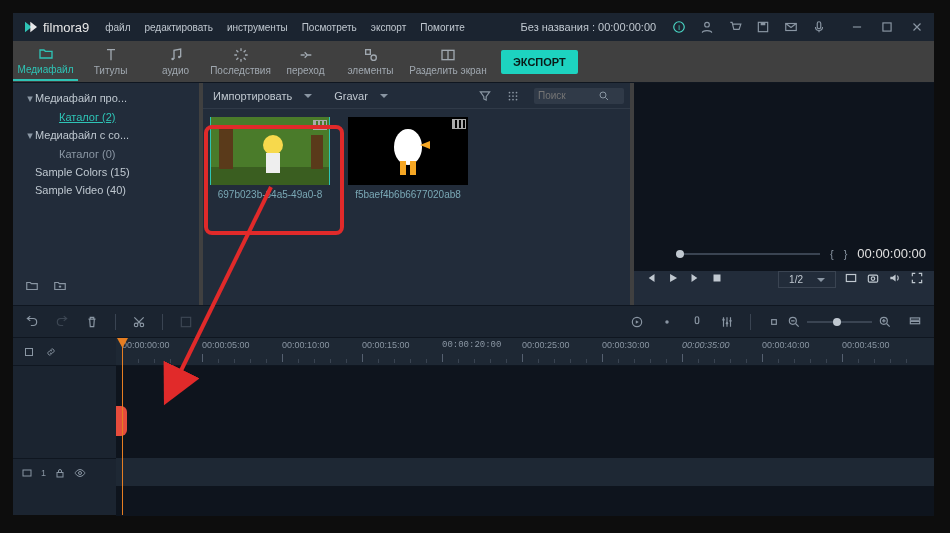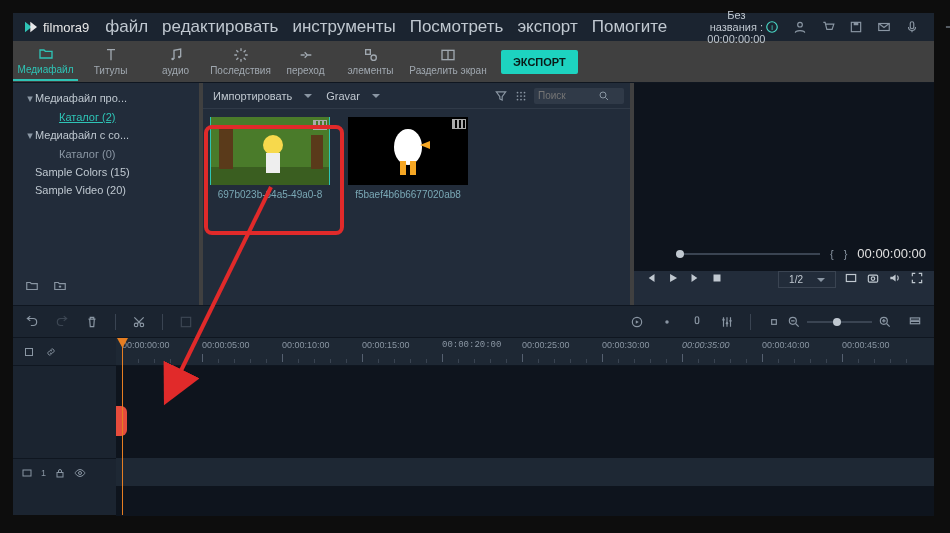--- a/index.html
+++ b/index.html
@@ -2,21 +2,21 @@
 <html><head>
 <meta charset="utf-8">
 <style>
   * { box-sizing: border-box; margin: 0; padding: 0; font-family: Arial, sans-serif; }
   body { background: #0d0d0d; width: 950px; height: 533px; overflow: hidden; position: relative; }
   .app { position: absolute; top: 13px; left: 13px; width: 921px; height: 362px; background: #404040; color: #c0c8d0; font-size: 11px; }
 
   .titlebar { height: 28px; display: flex; align-items: center; padding: 0 10px; background: #1b2430; }
   .logo { display: flex; align-items: center; gap: 4px; color: #e8e8e8; font-size: 13px; font-weight: 500; }
   .logo-icon { width: 16px; height: 16px; }
-  .menu { display: flex; gap: 14px; margin-left: 16px; color: #c0c8d0; font-size: 17px; }
+  .menu { display: flex; gap: 14px; margin-left: 16px; color: #c0c8d0; font-size: 10px; }
   .menu span { cursor: pointer; }
   .title-center { flex: 1; text-align: center; color: #c0c8d0; font-size: 11px; margin-left: 40px; }
   .titlebar-right { display: flex; align-items: center; gap: 14px; color: #8a96a3; margin-left: auto; }
   .titlebar-right svg { width: 14px; height: 14px; cursor: pointer; }
   .win-controls { display: flex; gap: 16px; margin-left: 10px; }
 
   .tabstrip { height: 42px; display: flex; align-items: center; padding: 0 12px 0 0; border-bottom: 1px solid #0f1620; }
   .tab { width: 65px; display: flex; flex-direction: column; align-items: center; gap: 2px; padding: 4px 0; color: #a0a8b0; cursor: pointer; font-size: 10px; }
   .tab svg { width: 16px; height: 16px; }
   .tab.active { color: #2ec4b6; border-bottom: 2px solid #2ec4b6; }
@@ -25,21 +25,21 @@
   .main-row { display: flex; height: 222px; }
   .sidebar { width: 186px; padding: 6px 8px; background: #222c3a; display: flex; flex-direction: column; }
   .side-item { padding: 3px 4px; color: #bfc8d0; font-size: 11px; cursor: pointer; }
   .side-item.active { color: #2ec4b6; text-decoration: underline; }
   .side-arrow { display: inline-block; width: 10px; text-align: center; color: #8a96a3; }
   .side-child { padding-left: 38px; color: #8a96a3; }
   .side-footer { margin-top: auto; padding: 6px 4px; display: flex; gap: 14px; }
   .side-footer svg { width: 14px; height: 14px; color: #8a96a3; cursor: pointer; }
 
   .media-panel { flex: 1; background: #222c3a; margin-left: 4px; display: flex; flex-direction: column; }
-  .media-toolbar { height: 26px; display: flex; align-items: center; gap: 6px; padding: 0 6px; border-bottom: 1px solid #303a48; }
+  .media-toolbar { height: 26px; display: flex; align-items: center; gap: 14px; padding: 0 6px; border-bottom: 1px solid #303a48; }
   .import-btn { display: flex; align-items: center; gap: 6px; cursor: pointer; padding: 2px 4px; color: #c0c8d0; }
   .search-box { margin-left: auto; background: #303a48; border-radius: 2px; padding: 2px 4px; display: flex; align-items: center; width: 90px; }
   .search-box input { background: transparent; border: none; color: #c0c8d0; font-size: 10px; width: 60px; outline: none; }
   .media-grid { padding: 8px 2px; display: flex; gap: 8px; }
   .thumb { width: 130px; display: flex; flex-direction: column; align-items: center; }
   .thumb-frame { width: 120px; height: 68px; background: #000; position: relative; display: flex; align-items: center; justify-content: center; }
   .thumb .name { font-size: 10px; color: #7aa8b5; margin-top: 4px; white-space: nowrap; overflow: hidden; text-overflow: ellipsis; width: 120px; text-align: center; }
   .highlight { position: absolute; border: 4px solid #e12a2a; border-radius: 8px; pointer-events: none; }
   .filmstrip-ic { position: absolute; top: 2px; right: 2px; width: 14px; height: 10px; border: 1px solid #aaa; background: repeating-linear-gradient(90deg,#aaa 0 2px, transparent 2px 4px); }
   .arrow-annotation { position: absolute; pointer-events: none; }
@@ -190,21 +190,21 @@
   </div>
 
   <div class="main-row">
 
     <div class="sidebar">
       <div class="side-item"><span class="side-arrow">▾</span><span>Медиафайл про...</span></div>
       <div class="side-item side-child active">Каталог (2)</div>
       <div class="side-item"><span class="side-arrow">▾</span><span>Медиафайл с со...</span></div>
       <div class="side-item side-child">Каталог (0)</div>
       <div class="side-item" style="padding-left:14px">Sample Colors (15)</div>
-      <div class="side-item" style="padding-left:14px">Sample Video (20)</div>
+      <div class="side-item" style="padding-left:14px">Sample Video (40)</div>
       <div class="side-footer">
         <svg viewBox="0 0 24 24">
             <path d="M3 6h6l2 2h10v10H3z" fill="none" stroke="currentColor" stroke-width="2"></path>
           </svg>
         <svg viewBox="0 0 24 24">
             <path d="M3 6h6l2 2h10v10H3z" fill="none" stroke="currentColor" stroke-width="2"></path>
             <path d="M12 11v4M10 13h4" stroke="currentColor" stroke-width="2"></path>
           </svg>
       </div>
     </div>

